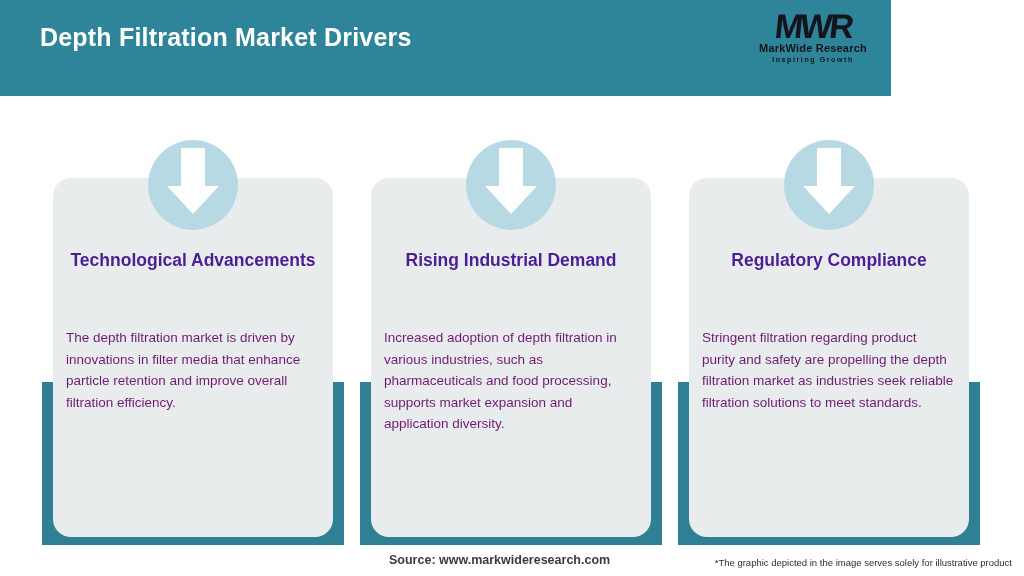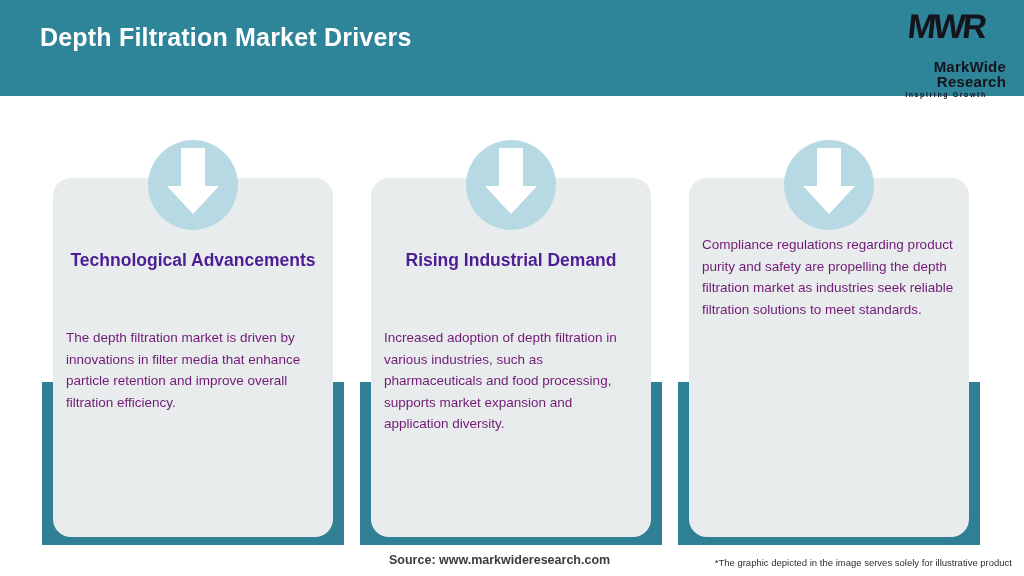--- a/index.html
+++ b/index.html
@@ -15,21 +15,21 @@
     position: relative;
     width: 1024px;
     height: 576px;
     background: #ffffff;
     overflow: hidden;
     font-family: "Liberation Sans", sans-serif;
   }
   .header {
     position: absolute;
     left: 0; top: 0;
-    width: 1024px; height: 96px;
+    width: 891px; height: 96px;
     background: var(--header-teal);
   }
   .header-title {
     position: absolute;
     left: 40px; top: 23px;
     font-size: 25px;
     font-weight: bold;
     color: #ffffff;
     letter-spacing: 0.2px;
   }
@@ -42,25 +42,24 @@
     line-height: 1;
   }
   .logo-monogram {
     font-size: 34px;
     font-weight: 800;
     letter-spacing: -3px;
     line-height: 32px;
     transform: skewX(-6deg);
   }
   .logo-name {
-    font-size: 15px;
+    font-size: 11px;
     font-weight: bold;
-    margin-top: 17px;
+    margin-top: 1px;
     letter-spacing: 0.2px;
-    text-align: right;
   }
   .logo-tagline {
     font-size: 7px;
     font-weight: bold;
     letter-spacing: 1.6px;
     margin-top: 2px;
   }
   .cards {
     position: absolute;
     left: 42px; top: 140px;
@@ -169,21 +168,22 @@
       <div class="icon-circle">
         <svg viewBox="0 0 90 90" xmlns="http://www.w3.org/2000/svg">
           <polygon points="33,8 57,8 57,46 71,46 45,74 19,46 33,46" fill="currentColor"></polygon>
         </svg>
       </div>
     </div>
 
     <div class="card-wrap c2">
       <div class="backdrop"></div>
       <div class="card">
-        <div class="card-body">Compliance regulations regarding product
+        <div class="card-title">Regulatory Compliance</div>
+        <div class="card-body">Stringent filtration regarding product
 purity and safety are propelling the depth
 filtration market as industries seek reliable
 filtration solutions to meet standards.</div>
       </div>
       <div class="icon-circle">
         <svg viewBox="0 0 90 90" xmlns="http://www.w3.org/2000/svg">
           <polygon points="33,8 57,8 57,46 71,46 45,74 19,46 33,46" fill="currentColor"></polygon>
         </svg>
       </div>
     </div>

